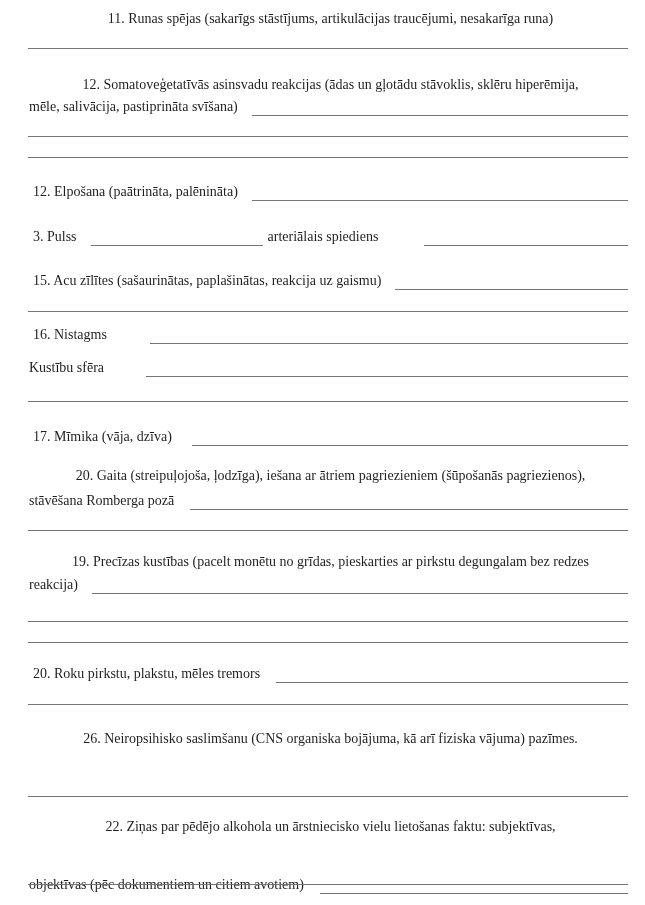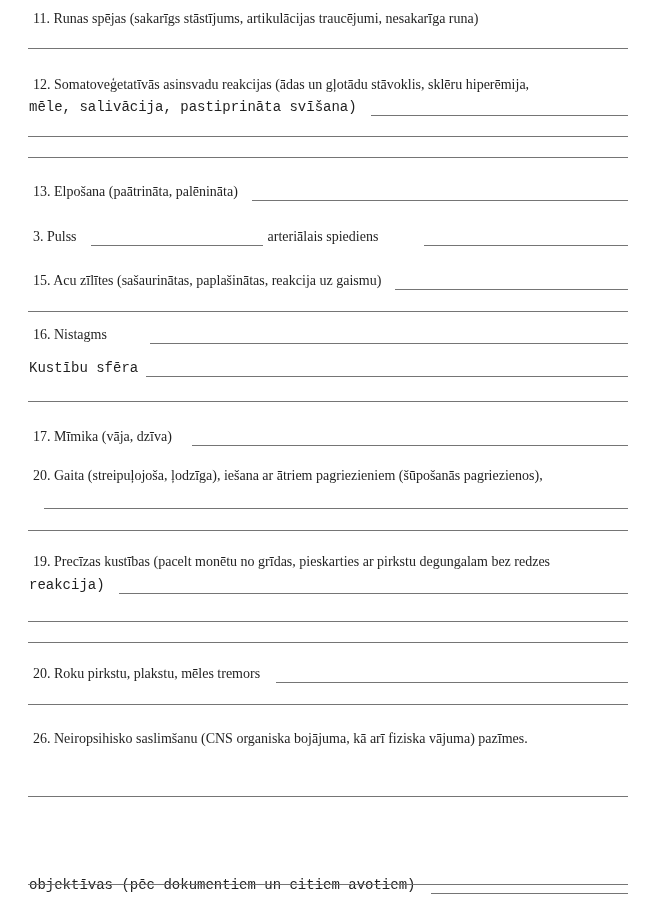--- a/index.html
+++ b/index.html
@@ -14,23 +14,24 @@
     color: #1f1f1f;
     overflow: hidden;
   }
   .row {
     position: absolute;
     left: 28px;
     width: 600px;
     display: flex;
     align-items: flex-end;
     white-space: nowrap;
+    justify-content: center;
   }
   .t { padding-left: 5px; }
-  .t.cont { padding-left: 1px; font-family: Liberation Mono, monospace; }
+  .t.cont { padding-left: 1px; }
   
   .fill {
     flex: 1 1 auto;
     height: 18px;
     border-bottom: 1.4px solid #757575;
     margin: 0 0 2px 14px;
     min-width: 8px;
   }
   .fill.fx { flex: 0 0 auto; }
   
@@ -56,21 +57,21 @@
     <span class="t">12. Somatoveģetatīvās asinsvadu reakcijas (ādas un gļotādu stāvoklis, sklēru hiperēmija,</span>
   </div>
   <div class="row" style="top:96px">
     <span class="t cont">mēle, salivācija, pastiprināta svīšana)</span>
     <span class="fill"></span>
   </div>
   <div class="hr" style="top:136px"></div>
   <div class="hr" style="top:157px"></div>
 
   <div class="row" style="top:181px">
-    <span class="t">13. Elpošana (paātrināta, palēnināta)</span>
+    <span class="t">12. Elpošana (paātrināta, palēnināta)</span>
     <span class="fill"></span>
   </div>
 
   <div class="row" style="top:226px">
     <span class="t">3. Pulss</span>
     <span class="fill fx" style="width:172px"></span>
     <span class="t" style="">arteriālais spiediens</span>
     <span class="fill" style="margin-left:46px"></span>
   </div>
 
@@ -92,20 +93,21 @@
 
   <div class="row" style="top:426px">
     <span class="t">17. Mīmika (vāja, dzīva)</span>
     <span class="fill" style="margin-left:20px"></span>
   </div>
 
   <div class="row" style="top:465px">
     <span class="t">20. Gaita (streipuļojoša, ļodzīga), iešana ar ātriem pagriezieniem (šūpošanās pagriezienos),</span>
   </div>
   <div class="row" style="top:490px">
+    <span class="t cont">stāvēšana Romberga pozā</span>
     <span class="fill" style="margin-left:16px"></span>
   </div>
   <div class="hr" style="top:530px"></div>
 
   <div class="row" style="top:551px">
     <span class="t">19. Precīzas kustības (pacelt monētu no grīdas, pieskarties ar pirkstu degungalam bez redzes</span>
   </div>
   <div class="row" style="top:574px">
     <span class="t cont">reakcija)</span>
     <span class="fill"></span>
@@ -117,19 +119,22 @@
     <span class="t">20. Roku pirkstu, plakstu, mēles tremors</span>
     <span class="fill" style="margin-left:16px"></span>
   </div>
   <div class="hr" style="top:704px"></div>
 
   <div class="row" style="top:728px">
     <span class="t">26. Neiropsihisko saslimšanu (CNS organiska bojājuma, kā arī fiziska vājuma) pazīmes.</span>
   </div>
   <div class="hr" style="top:796px"></div>
 
+  <div class="row" style="top:816px">
+    <span class="t">22. Ziņas par pēdējo alkohola un ārstniecisko vielu lietošanas faktu: subjektīvas,</span>
+  </div>
   <div class="row" style="top:874px">
     <span class="t cont">objektīvas (pēc dokumentiem un citiem avotiem)</span>
     <span class="fill" style="margin-left:16px"></span>
   </div>
   <div class="hr" style="top:884px"></div>
 
 </div>
 
 </body></html>

